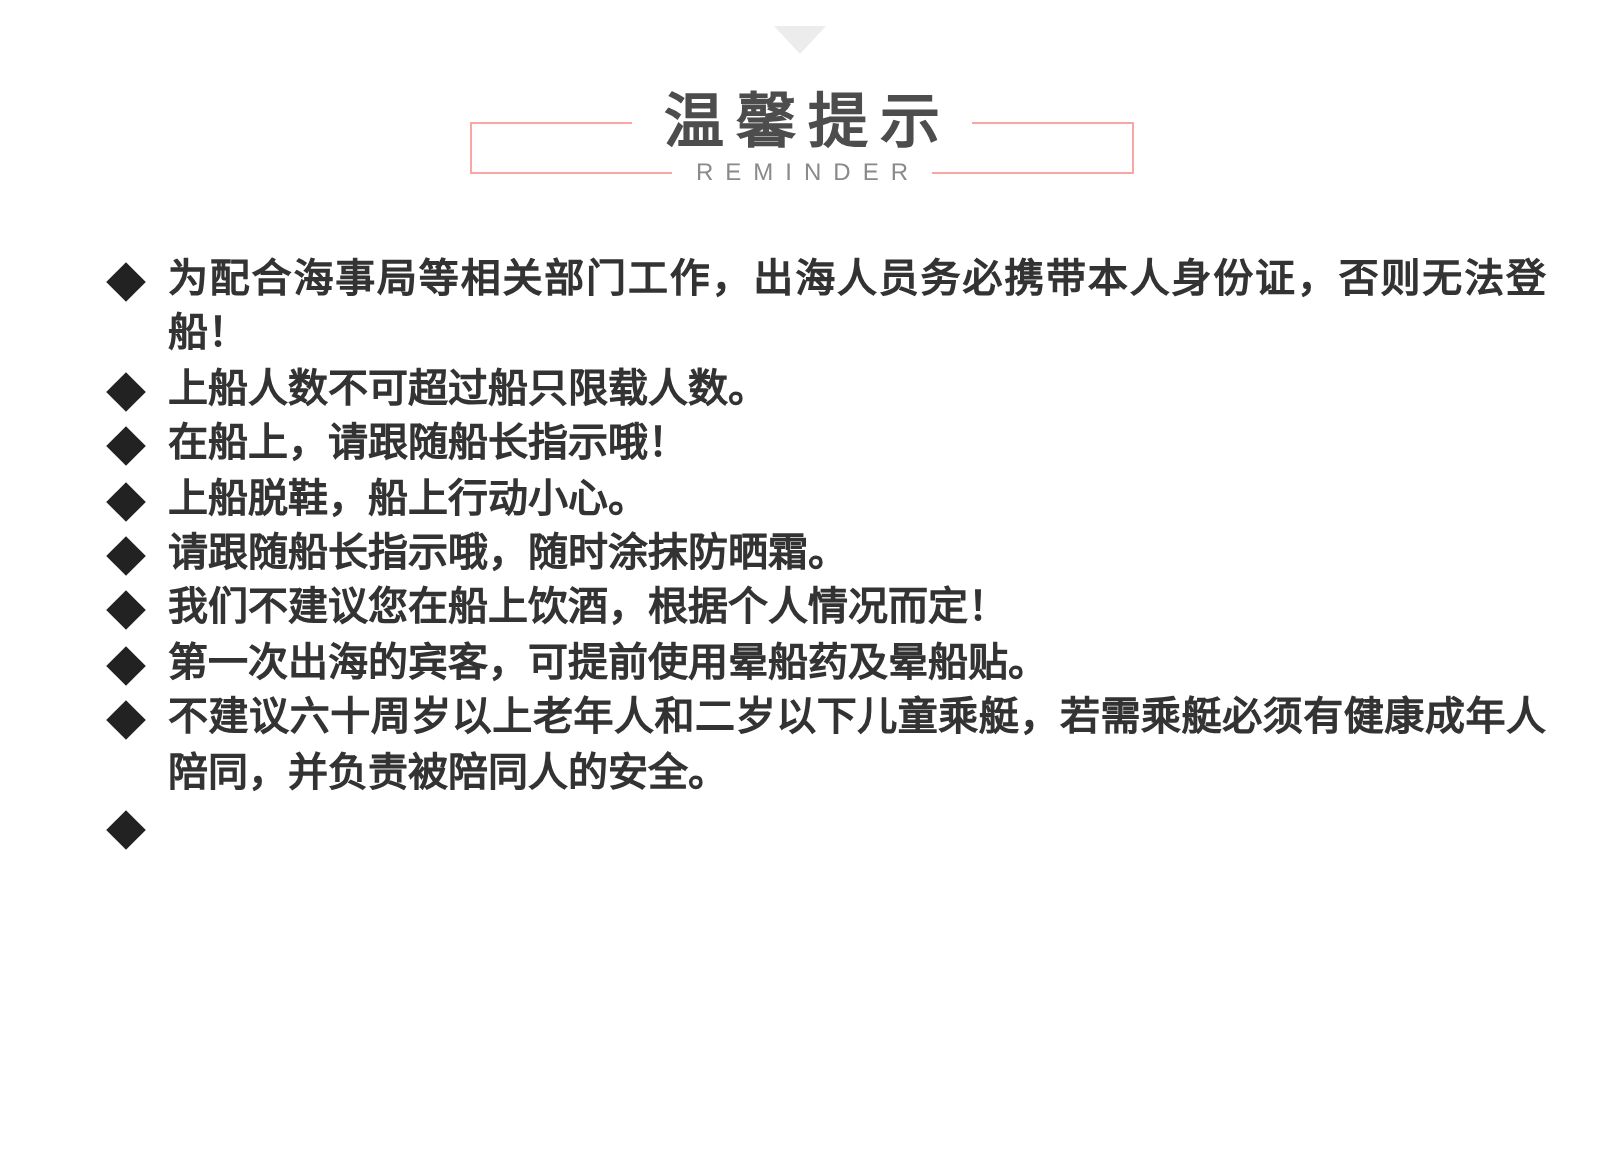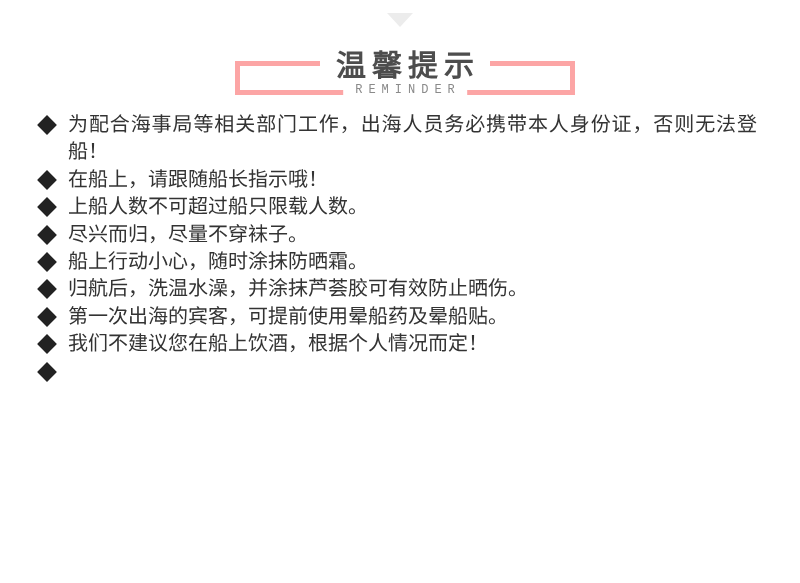--- a/index.html
+++ b/index.html
@@ -17,21 +17,21 @@
     width: 0; height: 0;
     border-left: 13px solid transparent;
     border-right: 13px solid transparent;
     border-top: 14px solid #ececec;
   }
 
   
   .title-frame {
     position: absolute; left: 235px; top: 61px;
     width: 330px; height: 24px;
-    border: 5px solid #fca5a5;
+    border: 1px solid #fca5a5;
   }
   .title {
     position: absolute; left: 50%; top: 0;
     transform: translate(-50%, -50%);
     margin: 0;
     background: #ffffff;
     padding: 0 10px 0 16px;
     font-size: 30px; font-weight: bold;
     letter-spacing: 6px;
     color: #4d4d4d;
@@ -41,29 +41,29 @@
   .subtitle {
     position: absolute; left: 50%; bottom: 0;
     transform: translate(-50%, 50%);
     background: #ffffff;
     padding: 0 6px 0 12px;
     font-size: 12px;
     letter-spacing: 6px;
     color: #8a8a8a;
     white-space: nowrap;
     line-height: 1;
-    font-family: Liberation Mono, monospace;
   }
 
   
   .tips {
     position: absolute; left: 38px; top: 111px;
     width: 719px;
-    margin: 0; padding: 0;
+    margin: 16px; padding: 0;
     list-style: none;
+    font-weight: bold;
   }
   .tip {
     position: relative;
     padding-left: 30px;
     font-size: 20px;
     line-height: 27.4px;
     color: #333333;
     text-align: justify;
   }
   .bullet {
@@ -86,55 +86,55 @@
   </div>
 
   <ul class="tips">
   <li class="tip">
     <span class="bullet"></span>
     <span>为配合海事局等相关部门工作，出海人员务必携带本人身份证，否则无法登船！</span>
   </li>
 
   <li class="tip">
     <span class="bullet"></span>
+    <span>上船人数不可超过船只限载人数。</span>
+  </li>
+
+  <li class="tip">
+    <span class="bullet"></span>
     <span>在船上，请跟随船长指示哦！</span>
   </li>
 
   <li class="tip">
     <span class="bullet"></span>
-    <span>上船人数不可超过船只限载人数。</span>
-  </li>
-
-  <li class="tip">
-    <span class="bullet"></span>
-    <span>尽兴而归，尽量不穿袜子。</span>
+    <span>上船脱鞋，船上行动小心。</span>
   </li>
 
 
   <li class="tip">
     <span class="bullet"></span>
-    <span>船上行动小心，随时涂抹防晒霜。</span>
+    <span>请跟随船长指示哦，随时涂抹防晒霜。</span>
   </li>
+
+
 
   <li class="tip">
     <span class="bullet"></span>
-    <span>归航后，洗温水澡，并涂抹芦荟胶可有效防止晒伤。</span>
+    <span>我们不建议您在船上饮酒，根据个人情况而定！</span>
   </li>
-
 
   <li class="tip">
     <span class="bullet"></span>
     <span>第一次出海的宾客，可提前使用晕船药及晕船贴。</span>
   </li>
 
   <li class="tip">
     <span class="bullet"></span>
-    <span>我们不建议您在船上饮酒，根据个人情况而定！</span>
+    <span>不建议六十周岁以上老年人和二岁以下儿童乘艇，若需乘艇必须有健康成年人陪同，并负责被陪同人的安全。</span>
   </li>
-
 
 
   <li class="tip">
     <span class="bullet"></span>
   </li>
 </ul>
 
 </div>
 
 </body></html>

